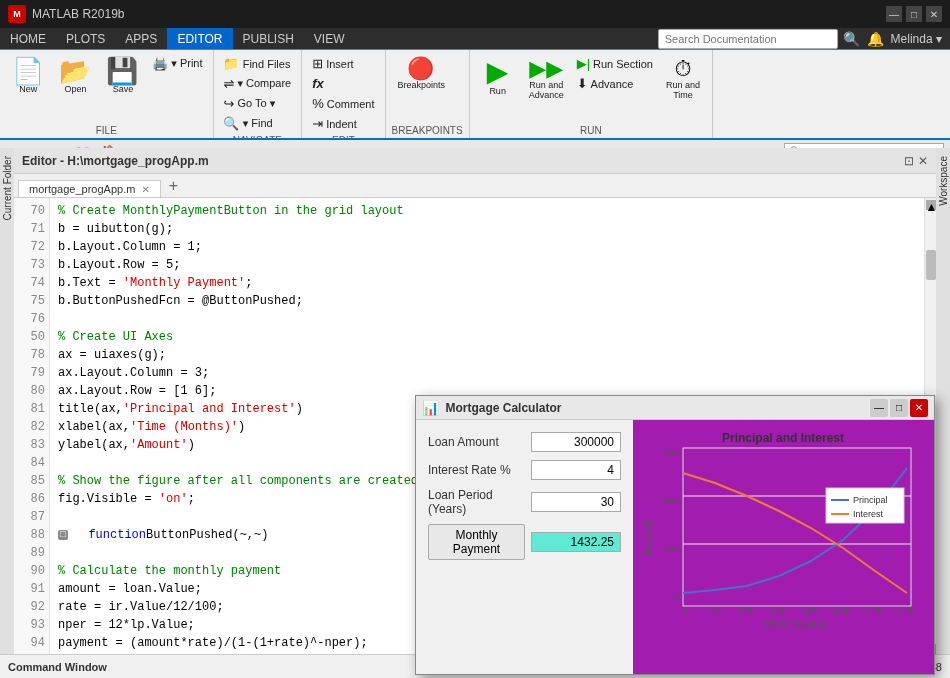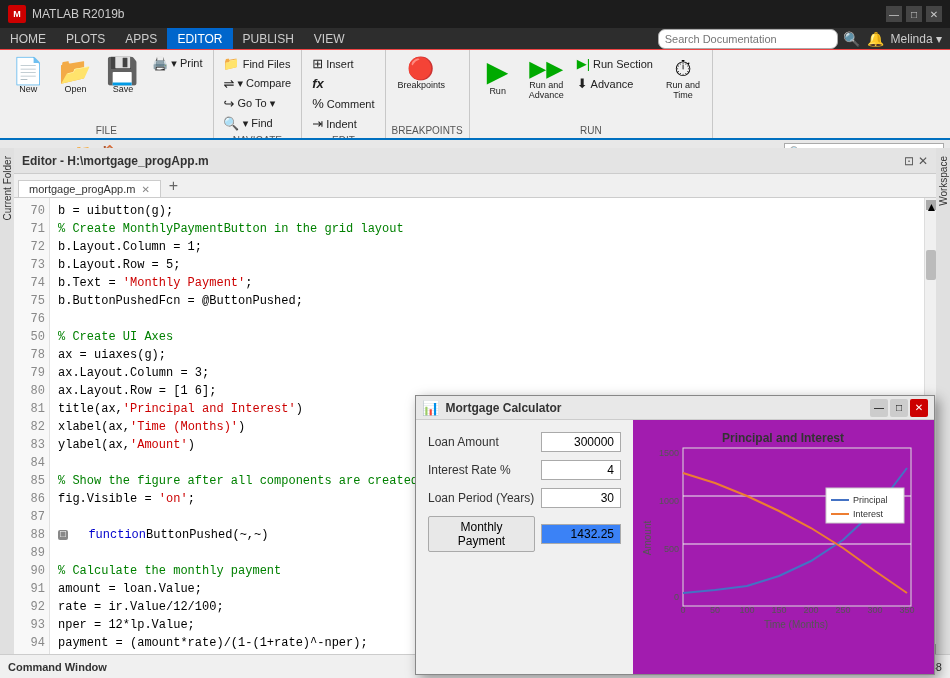--- a/index.html
+++ b/index.html
@@ -10,34 +10,34 @@
     .title-bar-left { display: flex; align-items: center; gap: 6px; }
     .title-bar-logo { width: 18px; height: 18px; background: #c00; border-radius: 2px; display: flex; align-items: center; justify-content: center; color: #fff; font-size: 9px; font-weight: bold; }
     .title-bar-title { font-size: 12px; color: #ccc; }
     .title-bar-controls { display: flex; gap: 4px; }
     .title-ctrl { width: 16px; height: 16px; background: #444; color: #ccc; display: flex; align-items: center; justify-content: center; font-size: 10px; cursor: pointer; }
 
     
     .menu-bar { background: #2d2d2d; height: 22px; display: flex; align-items: center; border-bottom: 1px solid #ef4444; }
     .menu-item { padding: 0 10px; height: 100%; display: flex; align-items: center; color: #ccc; font-size: 12px; cursor: pointer; }
     .menu-item.active { background: #0066cc; color: #fff; }
-    .search-box { height: 22px; border: 1px solid #aaa; padding: 0 6px; font-size: 11px; width: 180px; border-radius: 7px; }
+    .search-box { height: 22px; border: 1px solid #aaa; padding: 0 6px; font-size: 11px; width: 180px; border-radius: 2px; }
 
     
     .dialog-overlay { position: absolute; top: 395px; left: 415px; width: 520px; height: 280px; background: #f0f0f0; border: 1px solid #888; box-shadow: 4px 4px 12px rgba(0,0,0,0.4); z-index: 100; display: flex; flex-direction: column; }
     .dialog-titlebar { background: #e8e8e8; border-bottom: 1px solid #ccc; height: 24px; display: flex; align-items: center; padding: 0 6px; justify-content: space-between; }
     .dialog-title { font-size: 12px; color: #333; font-weight: 600; display: flex; align-items: center; gap: 6px; }
     .dialog-controls { display: flex; gap: 2px; }
     .dialog-ctrl { width: 18px; height: 18px; background: #ccc; display: flex; align-items: center; justify-content: center; font-size: 10px; cursor: pointer; border-radius: 2px; }
     .dialog-ctrl.close { background: #cc0000; color: #fff; }
     .dialog-body { display: flex; flex: 1; overflow: hidden; }
     .dialog-form { padding: 12px; width: 220px; display: flex; flex-direction: column; gap: 8px; }
     .form-row { display: flex; align-items: center; justify-content: space-between; gap: 6px; }
     .form-label { font-size: 12px; color: #333; }
-    .form-input { border: 1px solid #aaa; padding: 2px 6px; font-size: 12px; width: 80px; text-align: right; background: #fff; }
+    .form-input { border: 1px solid #aaa; padding: 2px 6px; font-size: 12px; width: 90px; text-align: right; background: #fff; }
     .btn-monthly { background: #e8e8e8; border: 1px solid #aaa; padding: 3px 8px; font-size: 12px; cursor: pointer; border-radius: 2px; }
     .dialog-chart { flex: 1; background: #a21caf; padding: 8px; position: relative; }
 
     
     .ribbon-outer { background: #f0f0f0; border-bottom: 2px solid #0070c0; height: 90px; display: flex; align-items: stretch; overflow: hidden; }
     .rg { border-right: 1px solid #c8c8c8; display: flex; flex-direction: column; padding: 4px 6px 2px 6px; }
     .rg-label { font-size: 10px; color: #555; text-align: center; margin-top: auto; padding-top: 2px; }
     .rg-content { display: flex; align-items: flex-start; gap: 3px; flex: 1; }
     .rbtn-lg { display: flex; flex-direction: column; align-items: center; padding: 4px 6px; cursor: pointer; border-radius: 3px; min-width: 44px; }
     .rbtn-lg .ico { font-size: 26px; line-height: 1; }
@@ -254,22 +254,22 @@
       <div>90</div>
       <div>91</div>
       <div>92</div>
       <div>93</div>
       <div>94</div>
       <div>95</div>
 
     </div>
 
     <div style="flex:1;padding:4px 8px;font-family:'Courier New',monospace;font-size:12px;line-height:18px;overflow:auto;background:#fff;">
+      <div><span style="color:#008000;">    % Create MonthlyPaymentButton in the grid layout</span></div>
       <div>    b = uibutton(g);</div>
-      <div><span style="color:#008000;">    % Create MonthlyPaymentButton in the grid layout</span></div>
       <div>    b.Layout.Column = 1;</div>
       <div>    b.Layout.Row = 5;</div>
       <div>    b.Text = <span style="color:#cc0000;">'Monthly Payment'</span>;</div>
       <div>    b.ButtonPushedFcn = @ButtonPushed;</div>
       <div>&nbsp;</div>
       <div><span style="color:#008000;">    % Create UI Axes</span></div>
       <div>    ax = uiaxes(g);</div>
       <div>    ax.Layout.Column = 3;</div>
       <div>    ax.Layout.Row = [1 6];</div>
       <div>    title(ax,<span style="color:#cc0000;">'Principal and Interest'</span>)</div>
@@ -331,21 +331,21 @@
       <div class="form-row">
         <span class="form-label">Interest Rate %</span>
         <input type="text" class="form-input" value="4" style="">
       </div>
       <div class="form-row">
         <span class="form-label">Loan Period (Years)</span>
         <input type="text" class="form-input" value="30" style="">
       </div>
       <div class="form-row">
         <button class="btn-monthly">Monthly Payment</button>
-        <input type="text" class="form-input" style="background: #3b82f6;" value="1432.25">
+        <input type="text" class="form-input" style="background: #5eead4;" value="1432.25">
       </div>
     </div>
 
     <div class="dialog-chart">
       <svg width="285" height="230">
 
         <text x="142" y="14" text-anchor="middle" font-size="12" font-weight="bold" fill="#333">Principal and Interest</text>
 
         <text x="10" y="110" text-anchor="middle" font-size="10" fill="#555" transform="rotate(-90,10,110)">Amount</text>
 

